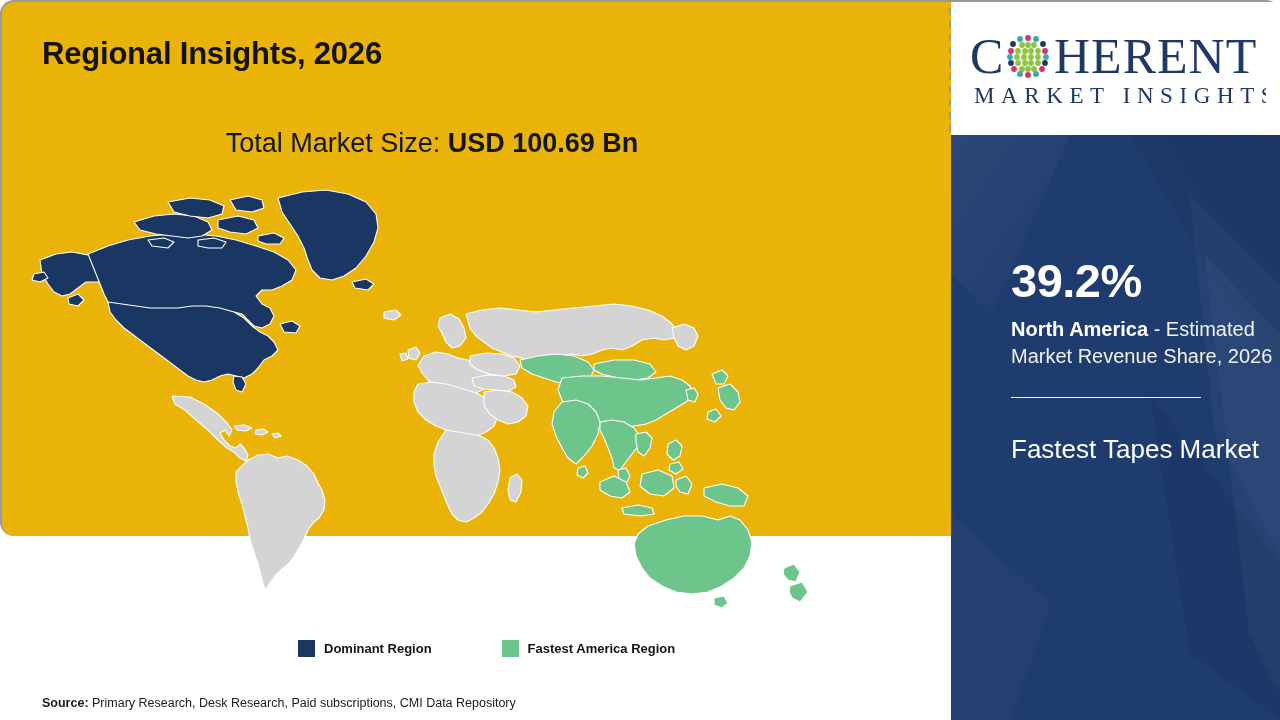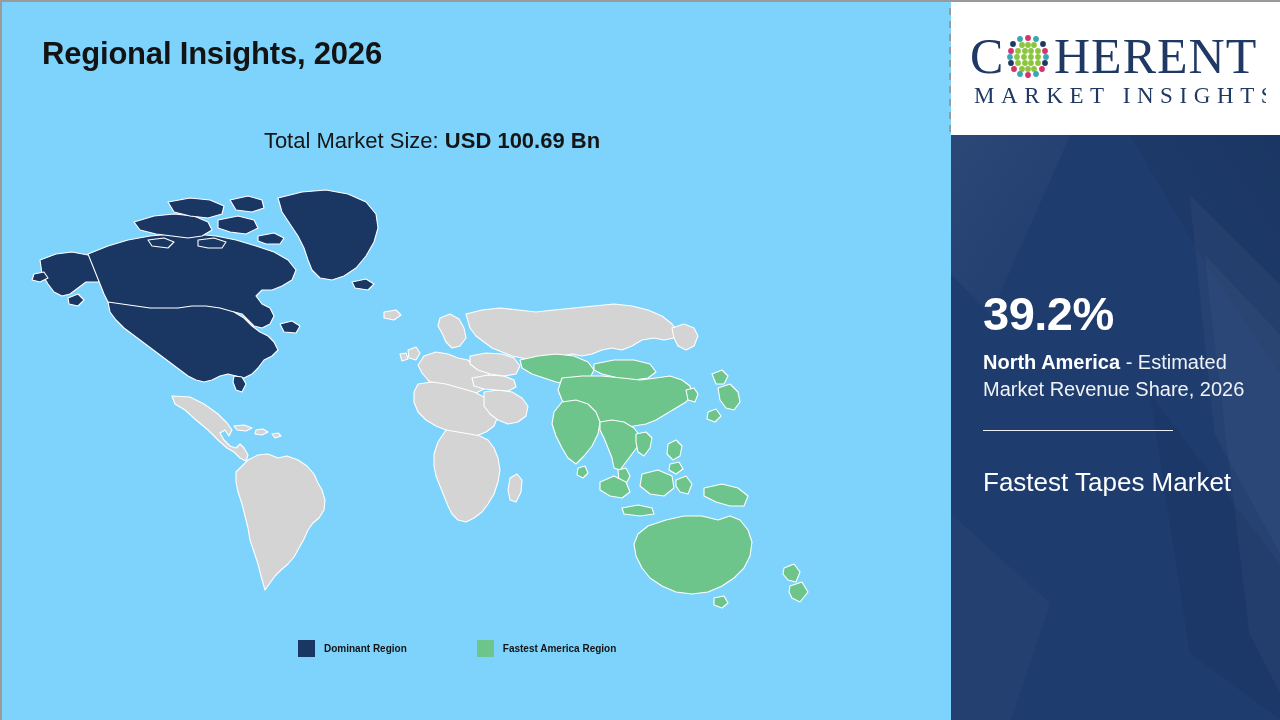--- a/index.html
+++ b/index.html
@@ -3,56 +3,57 @@
 <meta charset="utf-8">
 <style>
   html,body{margin:0;padding:0;}
   body{
     width:1280px;height:720px;
     background:#ffffff;
     font-family:"Liberation Sans", sans-serif;
     overflow:hidden;
   }
   #root{
-    position:relative;width:1280px;height:720px;
+    position:relative;width:1280px;height:536px;
     box-sizing:border-box;
     border-left:2px solid #9a9a9a;
     border-top:2px solid #9a9a9a;
-    background:#7dd3fc;
+    background:#eab308;
+    border-radius:14px;
   }
 
   
   #left-pane{position:absolute;left:0;top:0;width:948px;height:720px;}
 
   #page-title{
     position:absolute;left:40px;top:34px;
     font-size:31px;font-weight:bold;color:#131313;
     letter-spacing:-0.2px;
     font-family:"Liberation Sans", sans-serif;
   }
 
   #market-size{
     position:absolute;left:0;top:126px;width:860px;
-    text-align:center;font-size:22px;color:#151515;
+    text-align:center;font-size:27px;color:#151515;
   }
   #market-size .ms-label{font-weight:normal;}
   #market-size .ms-value{font-weight:bold;}
 
   
   #map-wrap{position:absolute;left:20px;top:176px;width:880px;height:440px;}
   #world-map{display:block;width:880px;height:440px;}
 
   
   #legend{
     position:absolute;left:296px;top:638px;
     display:flex;align-items:center;gap:70px;
   }
   .legend-item{display:flex;align-items:center;gap:9px;}
   .legend-swatch{width:17px;height:17px;display:block;}
-  .legend-label{font-size:10px;font-weight:bold;color:#141414;}
+  .legend-label{font-size:13px;font-weight:bold;color:#141414;}
 
   
   #source-line{
     position:absolute;left:40px;top:694px;
     font-size:12.5px;color:#1b1b1b;
   }
   #source-line .src-bold{font-weight:bold;}
 
   
   #panel-divider{
@@ -75,21 +76,21 @@
   #stat-panel{
     position:absolute;left:949px;top:133px;width:331px;height:587px;
     background:#1e3c6e;
     box-sizing:border-box;
     border-right:2px solid #9a9a9a;
     border-bottom:2px solid #9a9a9a;
     overflow:hidden;
   }
   #panel-texture{position:absolute;left:0;top:0;width:100%;height:100%;}
 
-  #panel-content{position:absolute;left:32px;top:122px;width:266px;margin-top:33px;}
+  #panel-content{position:absolute;left:60px;top:122px;width:266px;}
   #stat-percent{
     font-size:47px;font-weight:bold;color:#ffffff;
     line-height:1.0;letter-spacing:-0.5px;
   }
   #stat-desc{
     margin-top:12px;
     font-size:20px;color:#f0f2f6;line-height:1.37;
   }
   #stat-desc .region-name{font-weight:bold;color:#ffffff;}
   #panel-rule{
@@ -269,20 +270,23 @@
       <div class="legend-item">
         <span class="legend-swatch" style="background:#1a3663"></span>
         <span class="legend-label">Dominant Region</span>
       </div>
       <div class="legend-item">
         <span class="legend-swatch" style="background:#6ec58b"></span>
         <span class="legend-label">Fastest America Region</span>
       </div>
     </div>
 
+    <div id="source-line">
+      <span class="src-bold">Source:</span><span> Primary Research, Desk Research, Paid subscriptions, CMI Data Repository</span>
+    </div>
   </div>
 
   <div id="panel-divider"></div>
 
   <div id="logo-box">
     <svg id="logo-mark" viewBox="0 0 300 88" xmlns="http://www.w3.org/2000/svg">
 
       <text x="4" y="48" font-family="Liberation Serif, serif" font-size="50" fill="#1f3864">C</text>
 
       <g>

